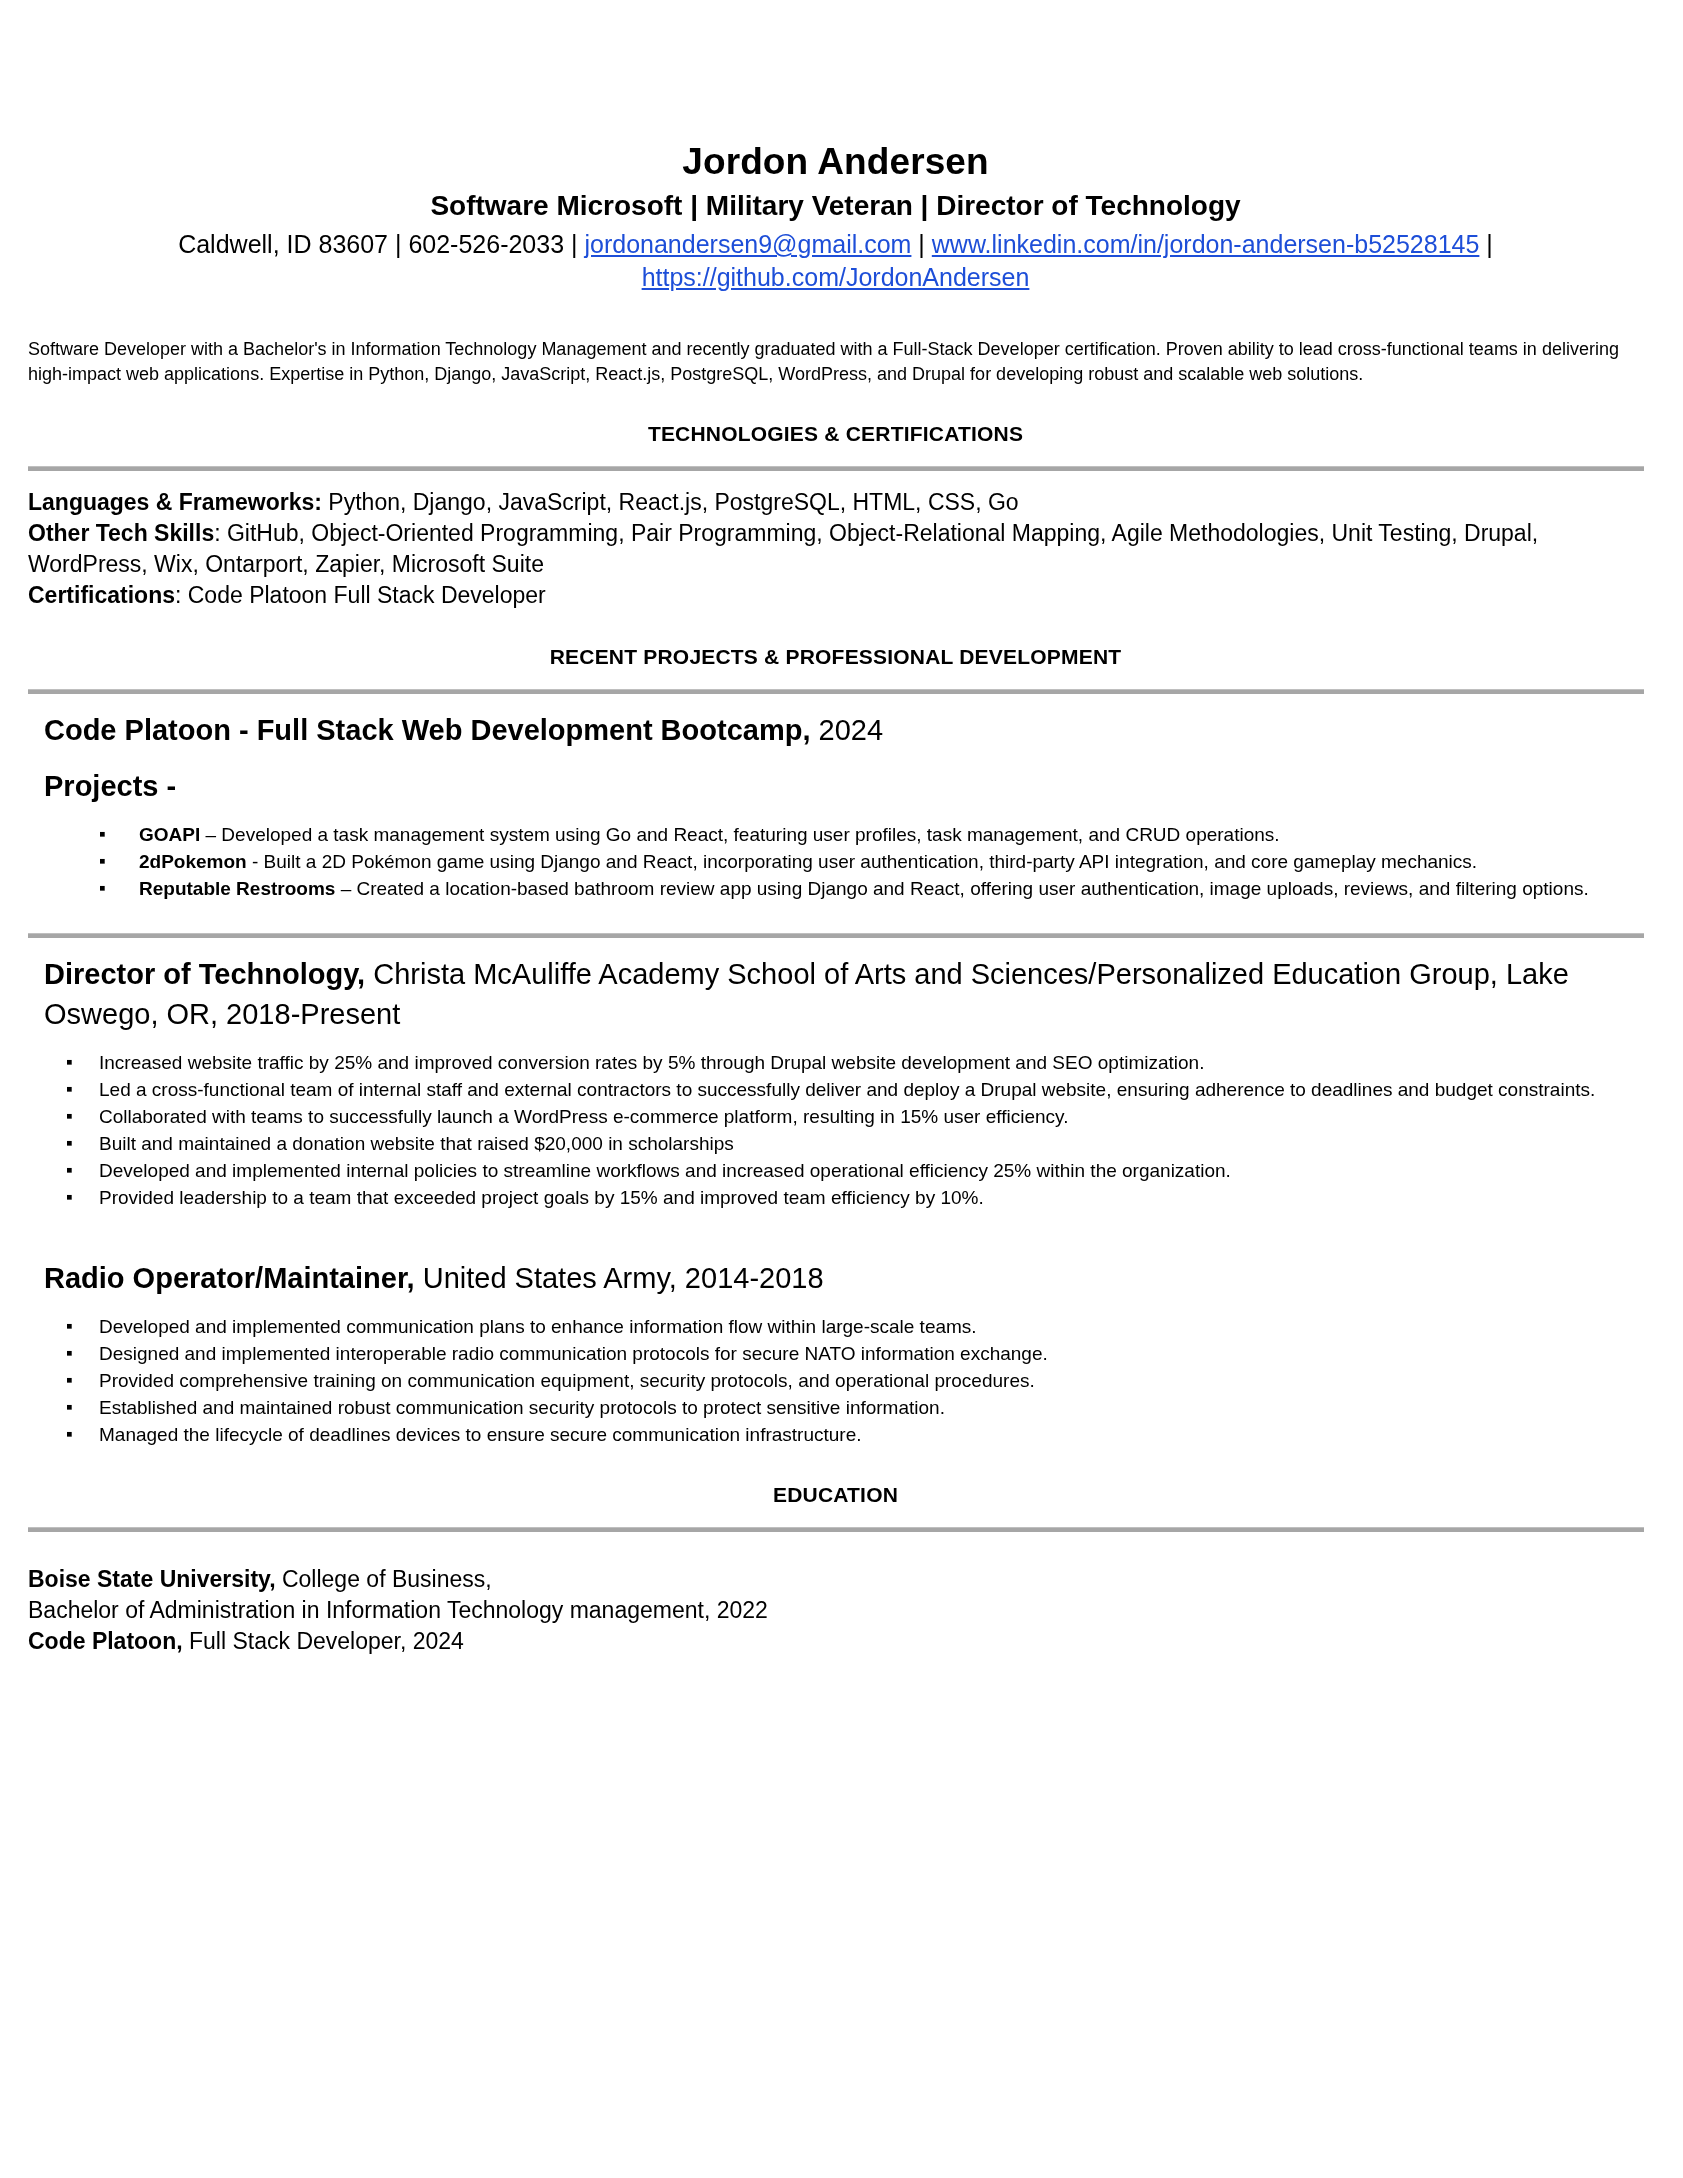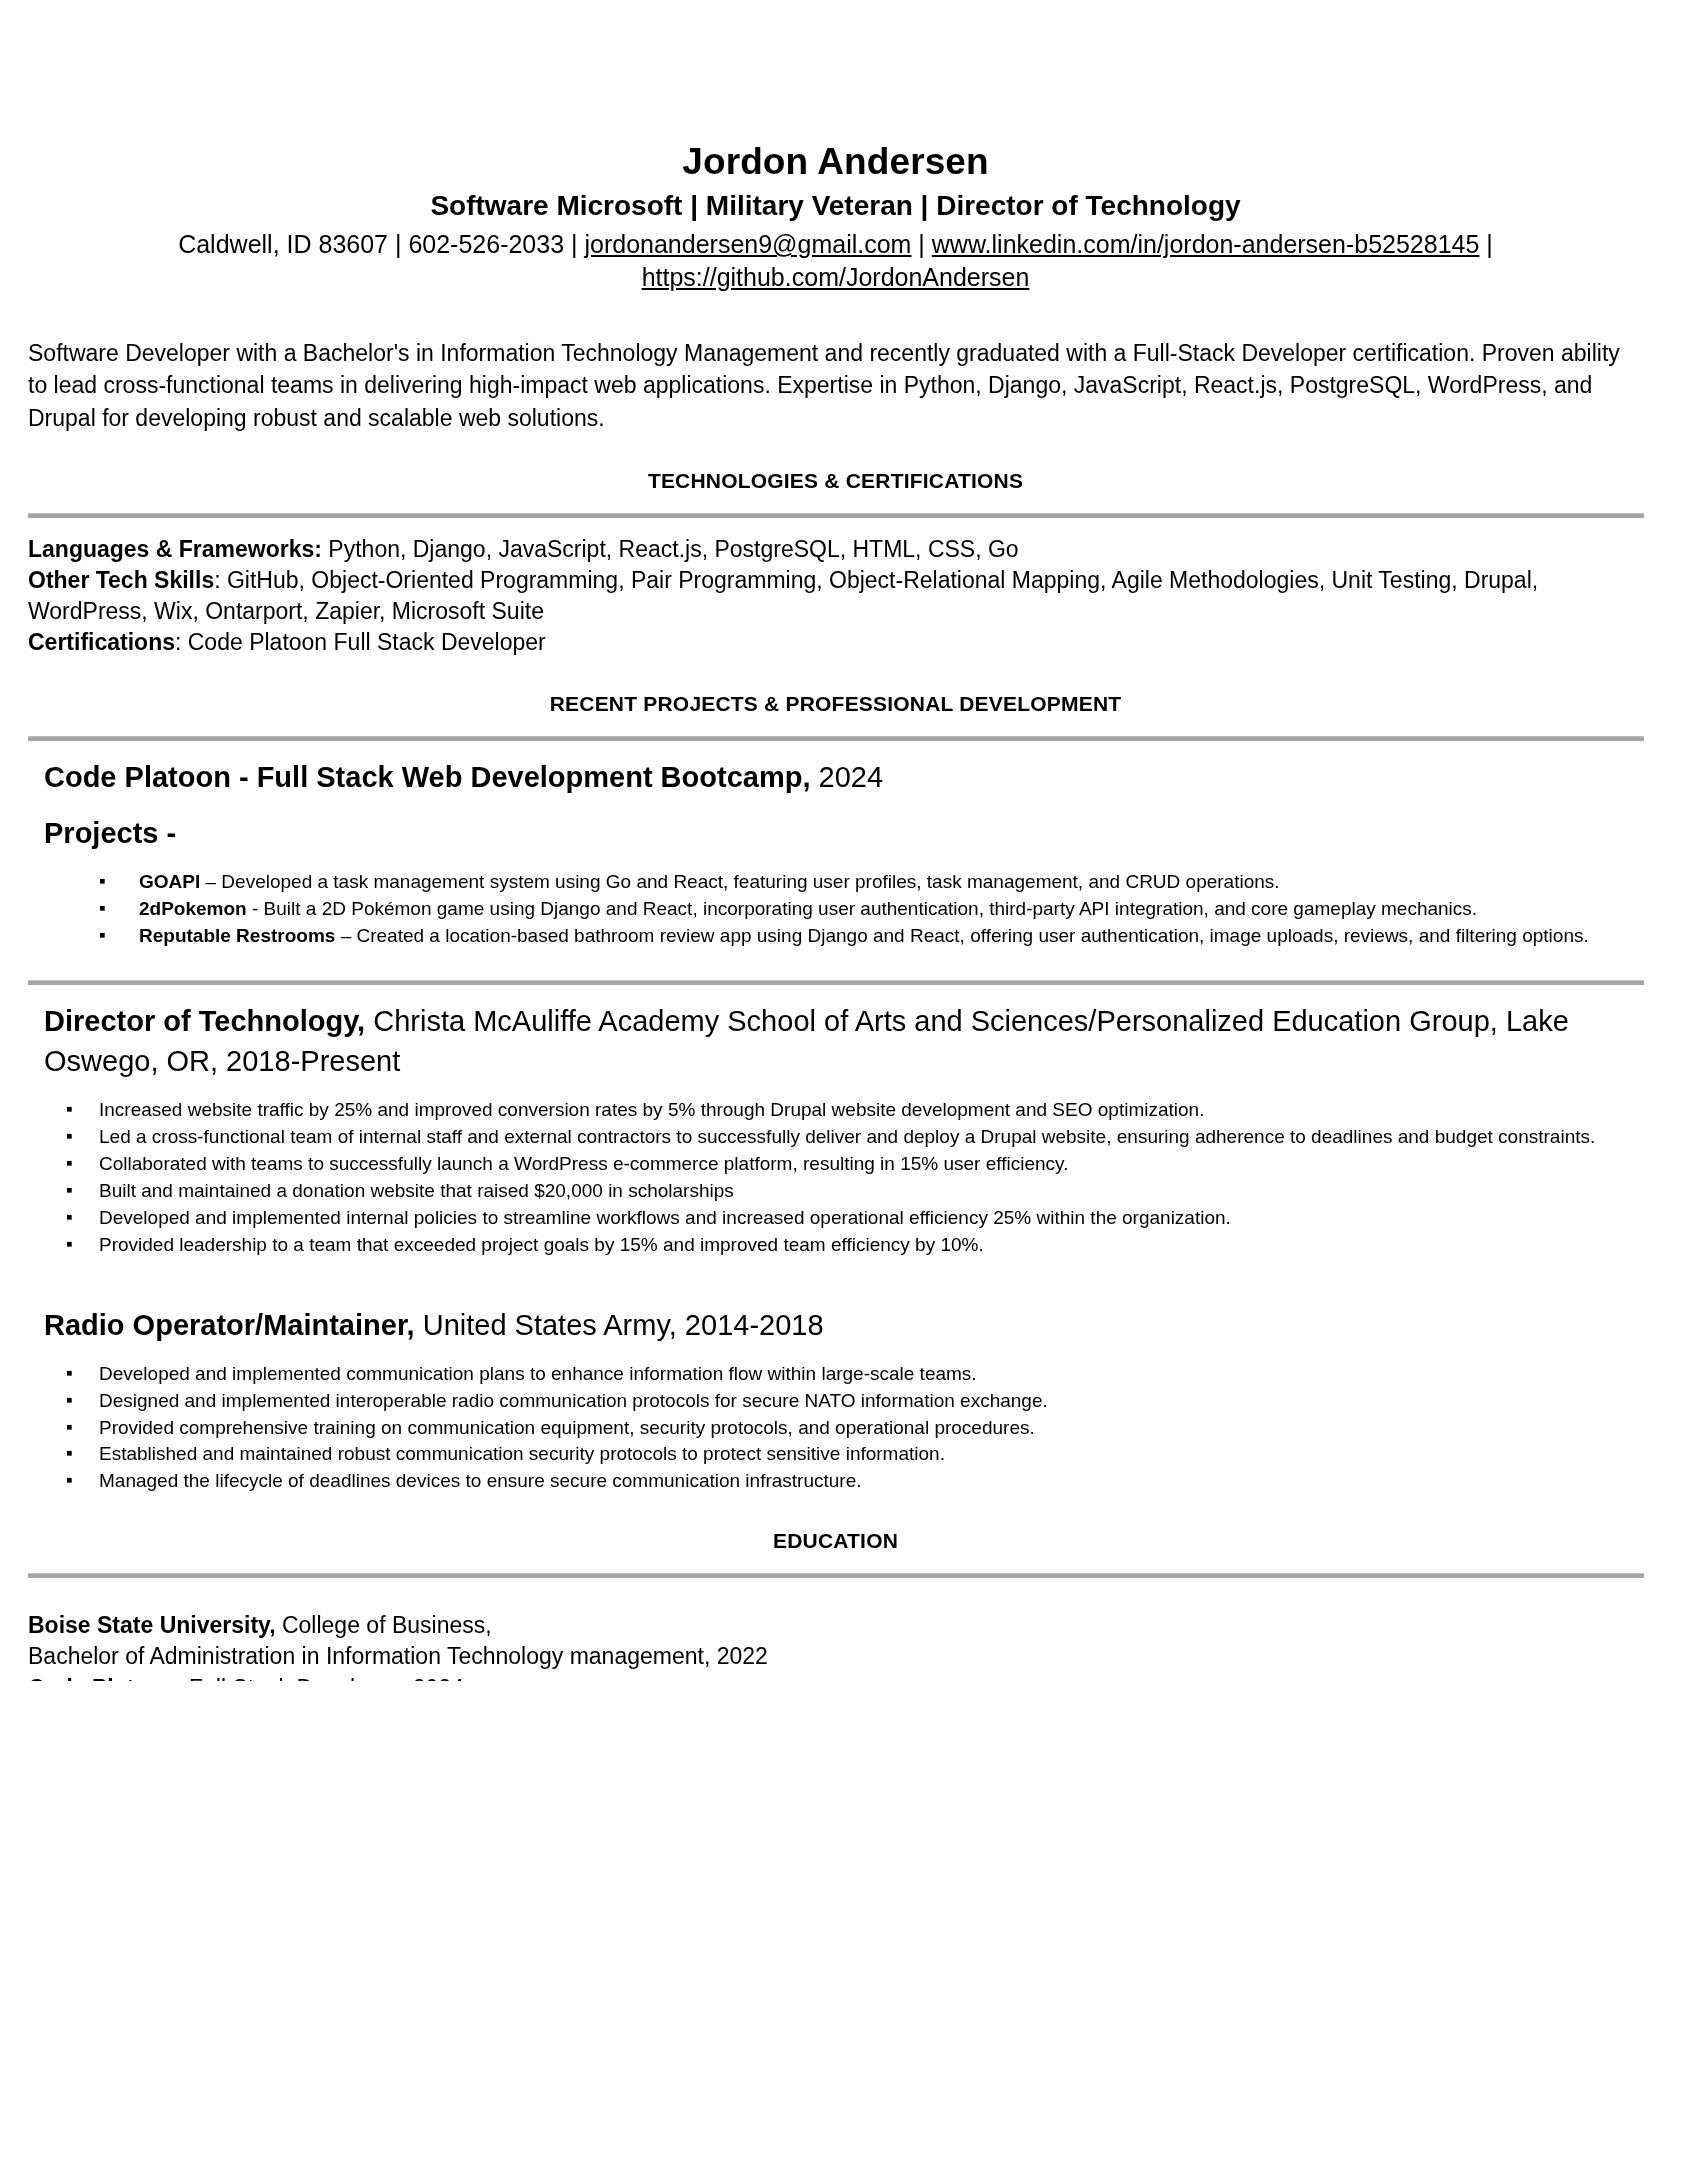--- a/index.html
+++ b/index.html
@@ -40,28 +40,28 @@
     margin: 0 0 5px 0;
   }
   .contact {
     font-size: 25px;
     line-height: 1.33;
     margin: 0;
     padding: 0 45px;
   }
   .contact a,
   .link {
-    color: #000000;
+    color: #1d4ed8;
     text-decoration: underline;
     text-underline-offset: 2px;
   }
 
   
   .summary {
-    font-size: 23px;
+    font-size: 18px;
     line-height: 1.42;
     margin: 42px 0 0 0;
     padding-right: 18px;
     text-align: left;
   }
 
   .section {
     margin-top: 34px;
   }
   .section-title {

